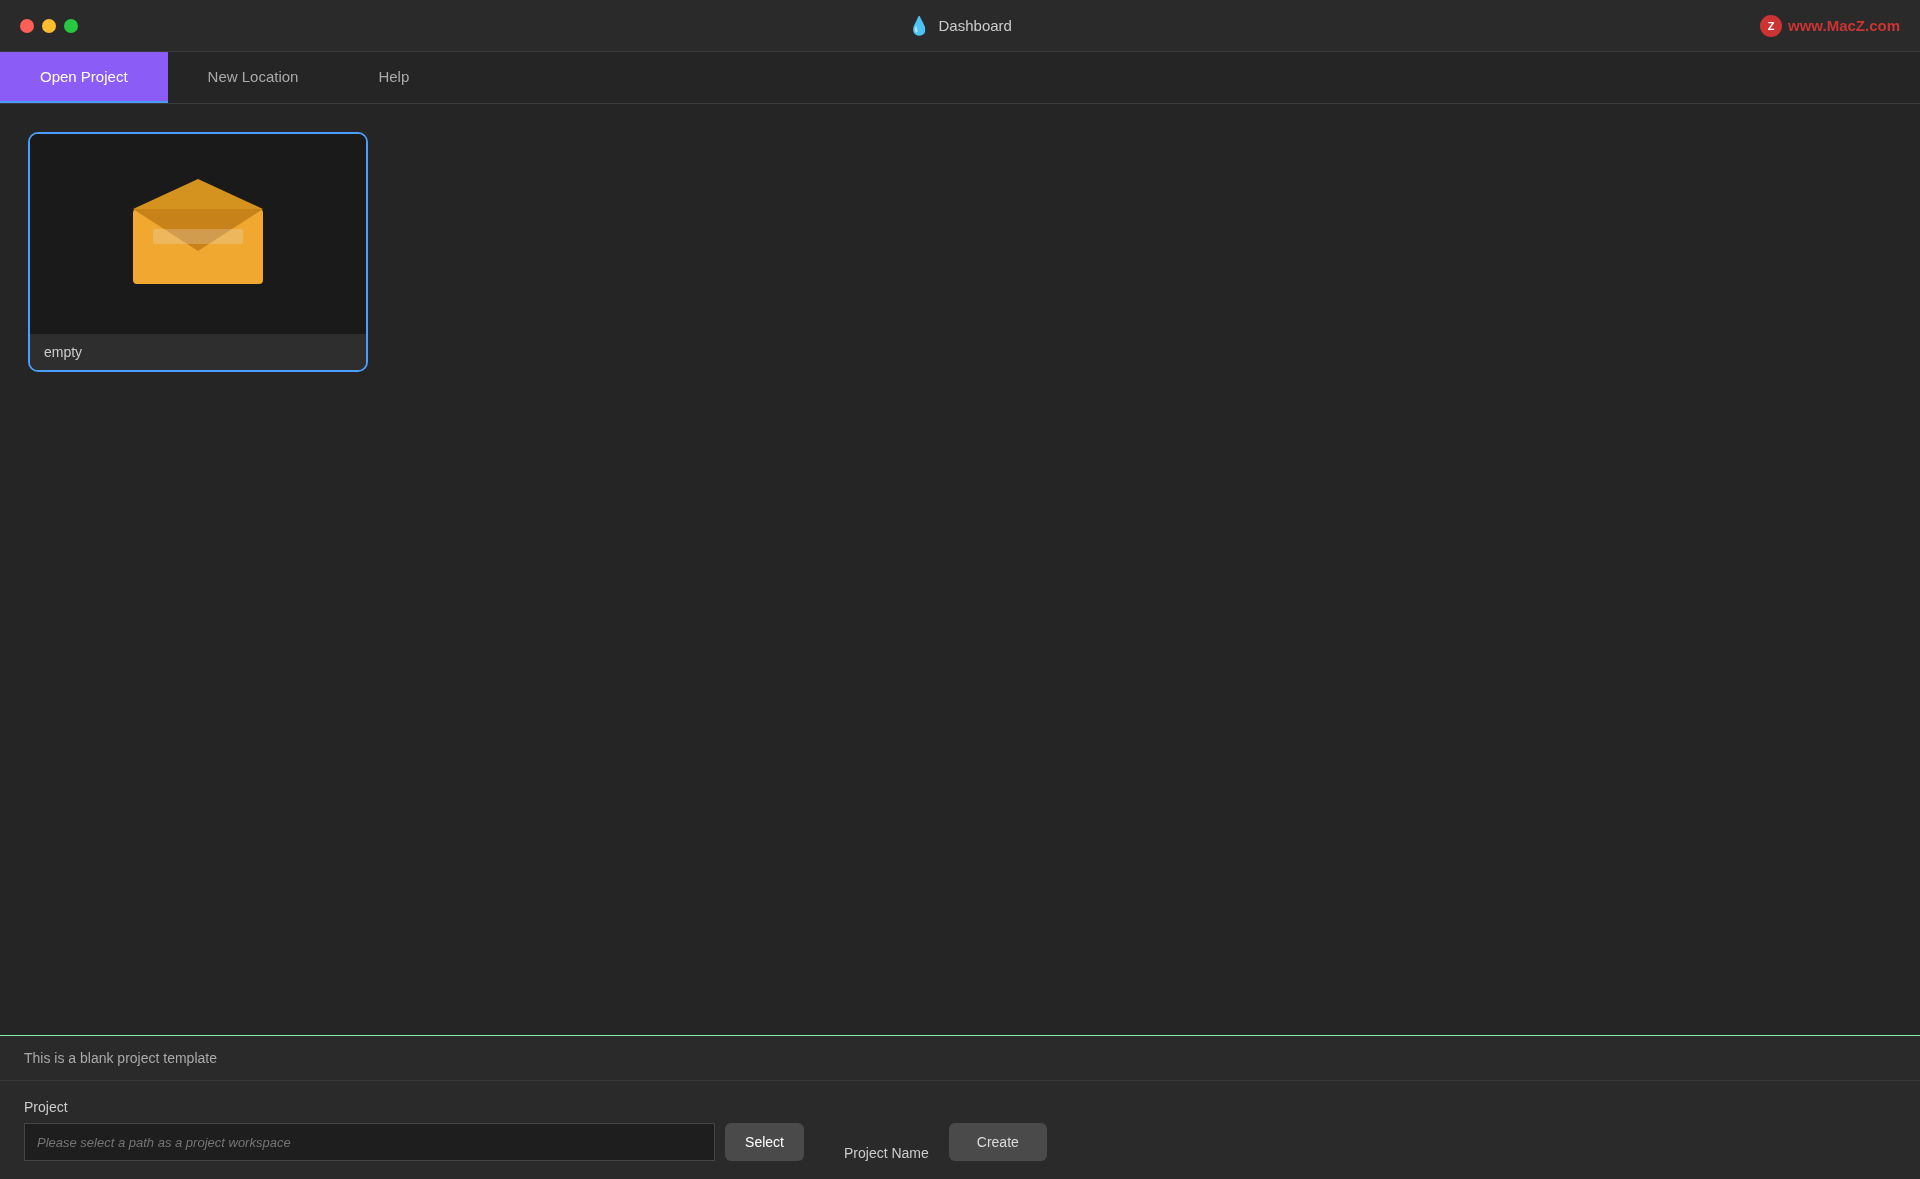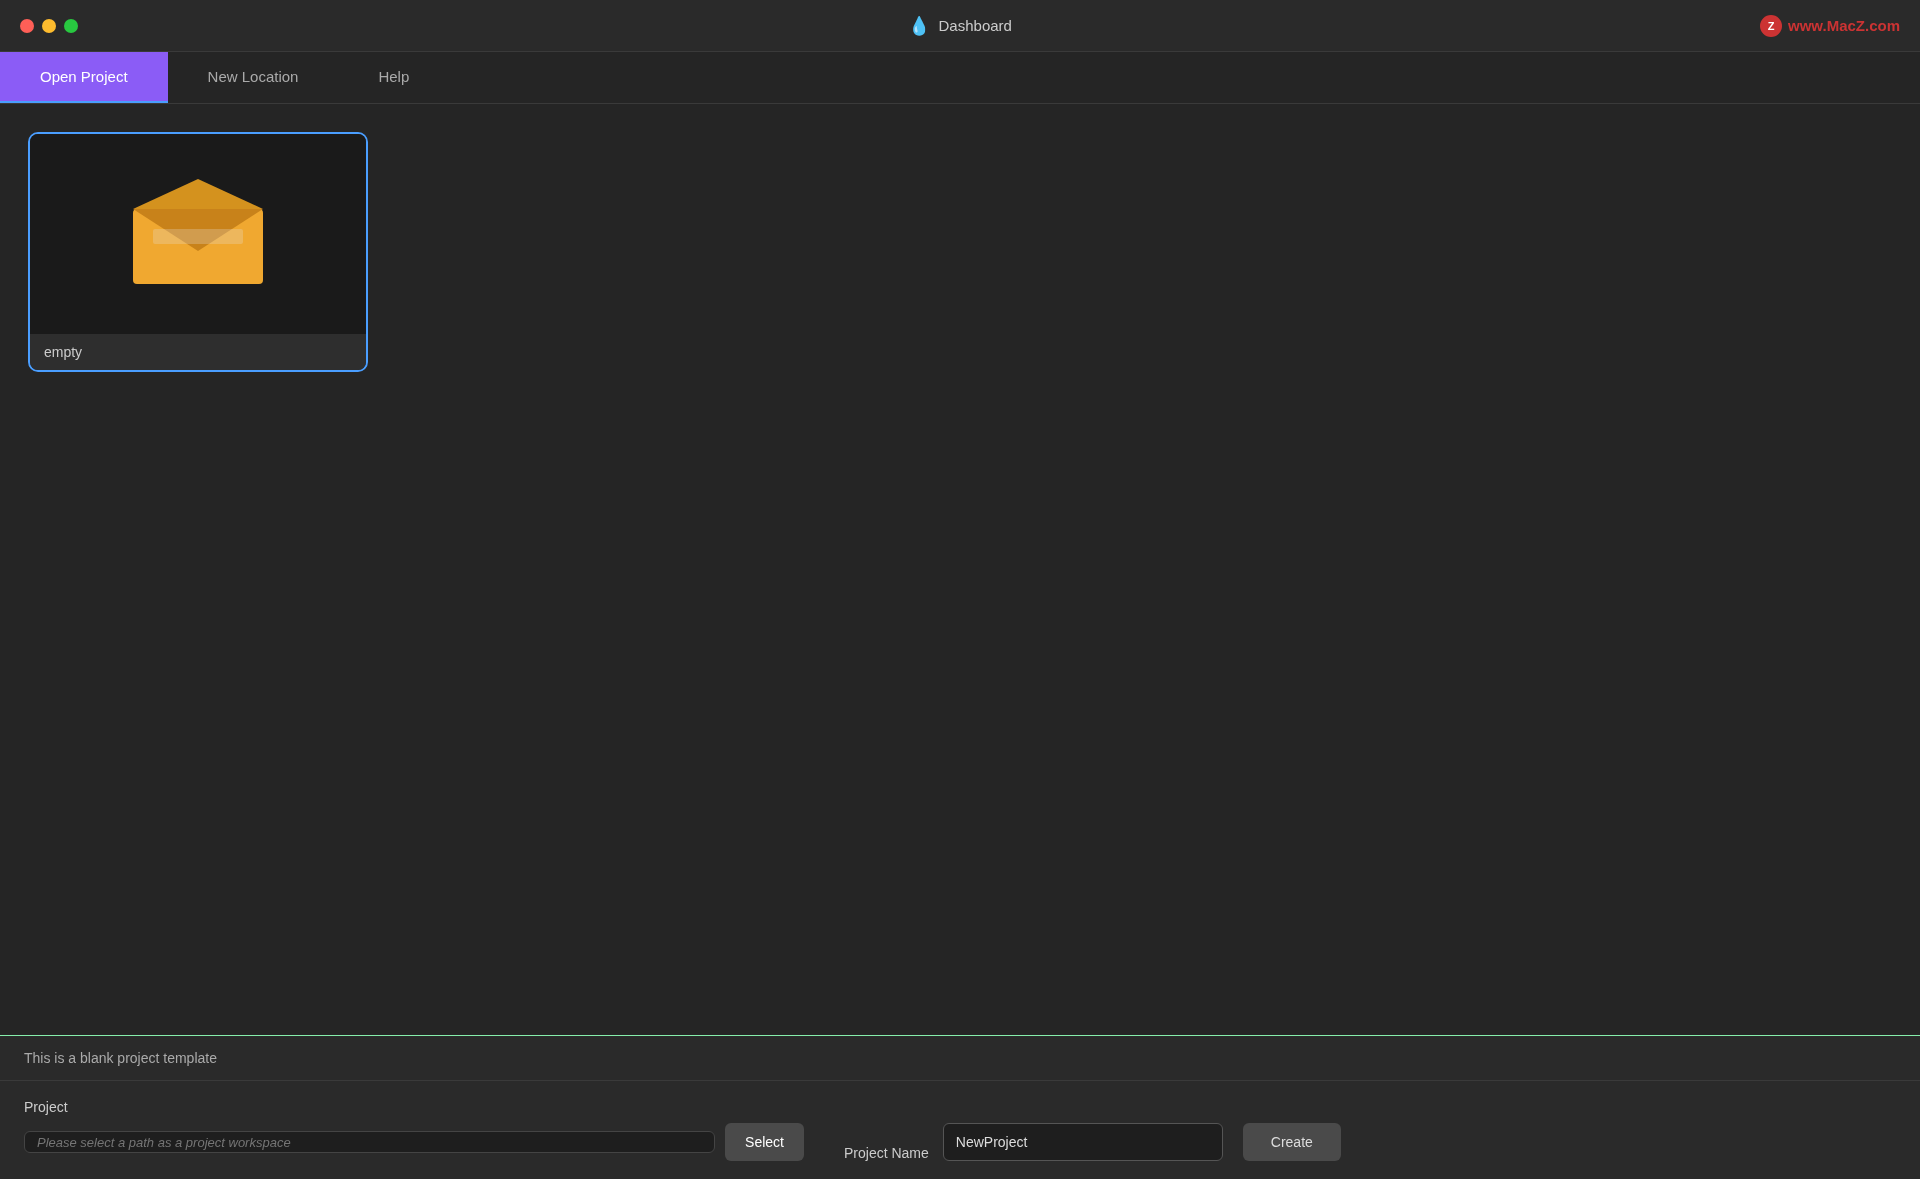--- a/index.html
+++ b/index.html
@@ -196,24 +196,24 @@
     }
 
     .location-input-row {
       display: flex;
       align-items: center;
       gap: 10px;
     }
 
     .location-input {
       flex: 1;
-      height: 22px;
+      height: 38px;
       background: #1e1e1e;
       border: 1px solid #444;
-      border-radius: 6px;
+      border-radius: 0;
       padding: 0 12px;
       color: #666;
       font-size: 13px;
       font-style: italic;
       outline: none;
     }
 
     .select-btn {
       height: 38px;
       padding: 0 20px;
@@ -334,18 +334,17 @@
     <div class="location-row-container">
       <div class="location-group">
         <div class="location-label">Project</div>
         <div class="location-input-row">
           <input type="text" class="location-input" value="" placeholder="Please select a path as a project workspace" style="">
           <button class="select-btn">Select</button>
         </div>
       </div>
       <div class="project-name-group">
         <span class="project-name-label">Project Name</span>
-        <input type="text" class="project-name-input" value="NewProject" style="">
       </div>
       <button class="create-btn">Create</button>
     </div>
   </div>
 </div>
 
 </body></html>

